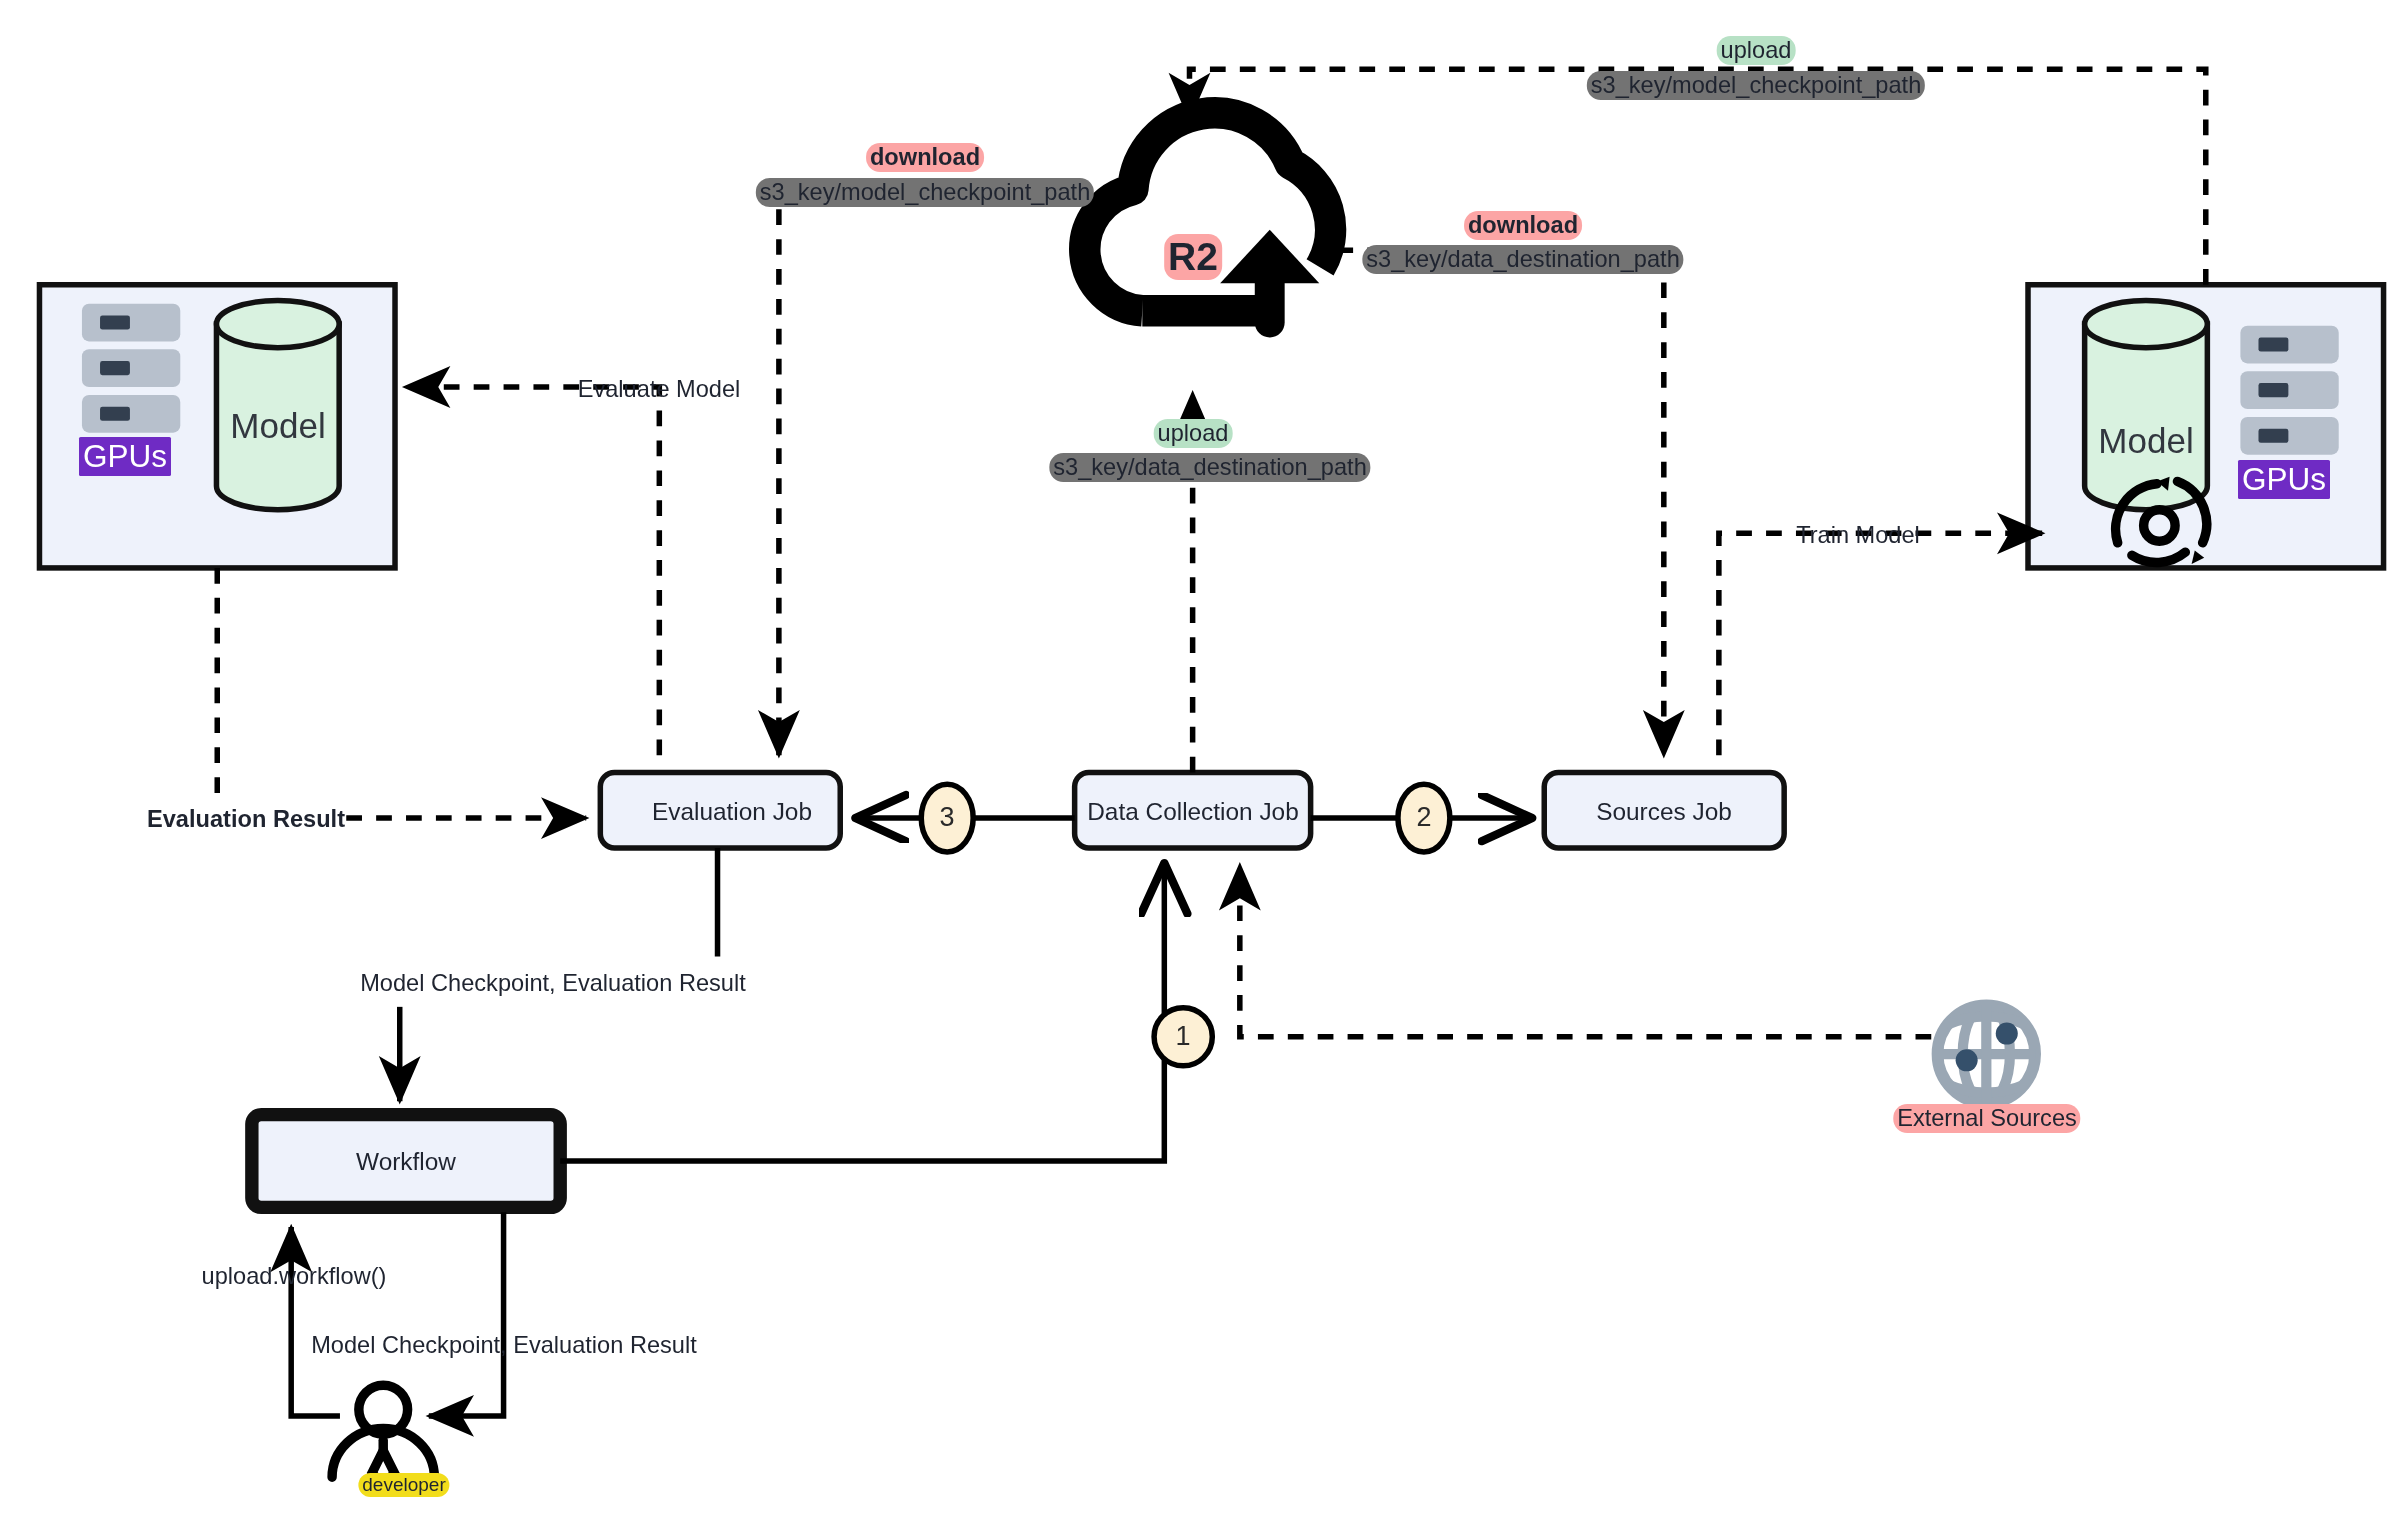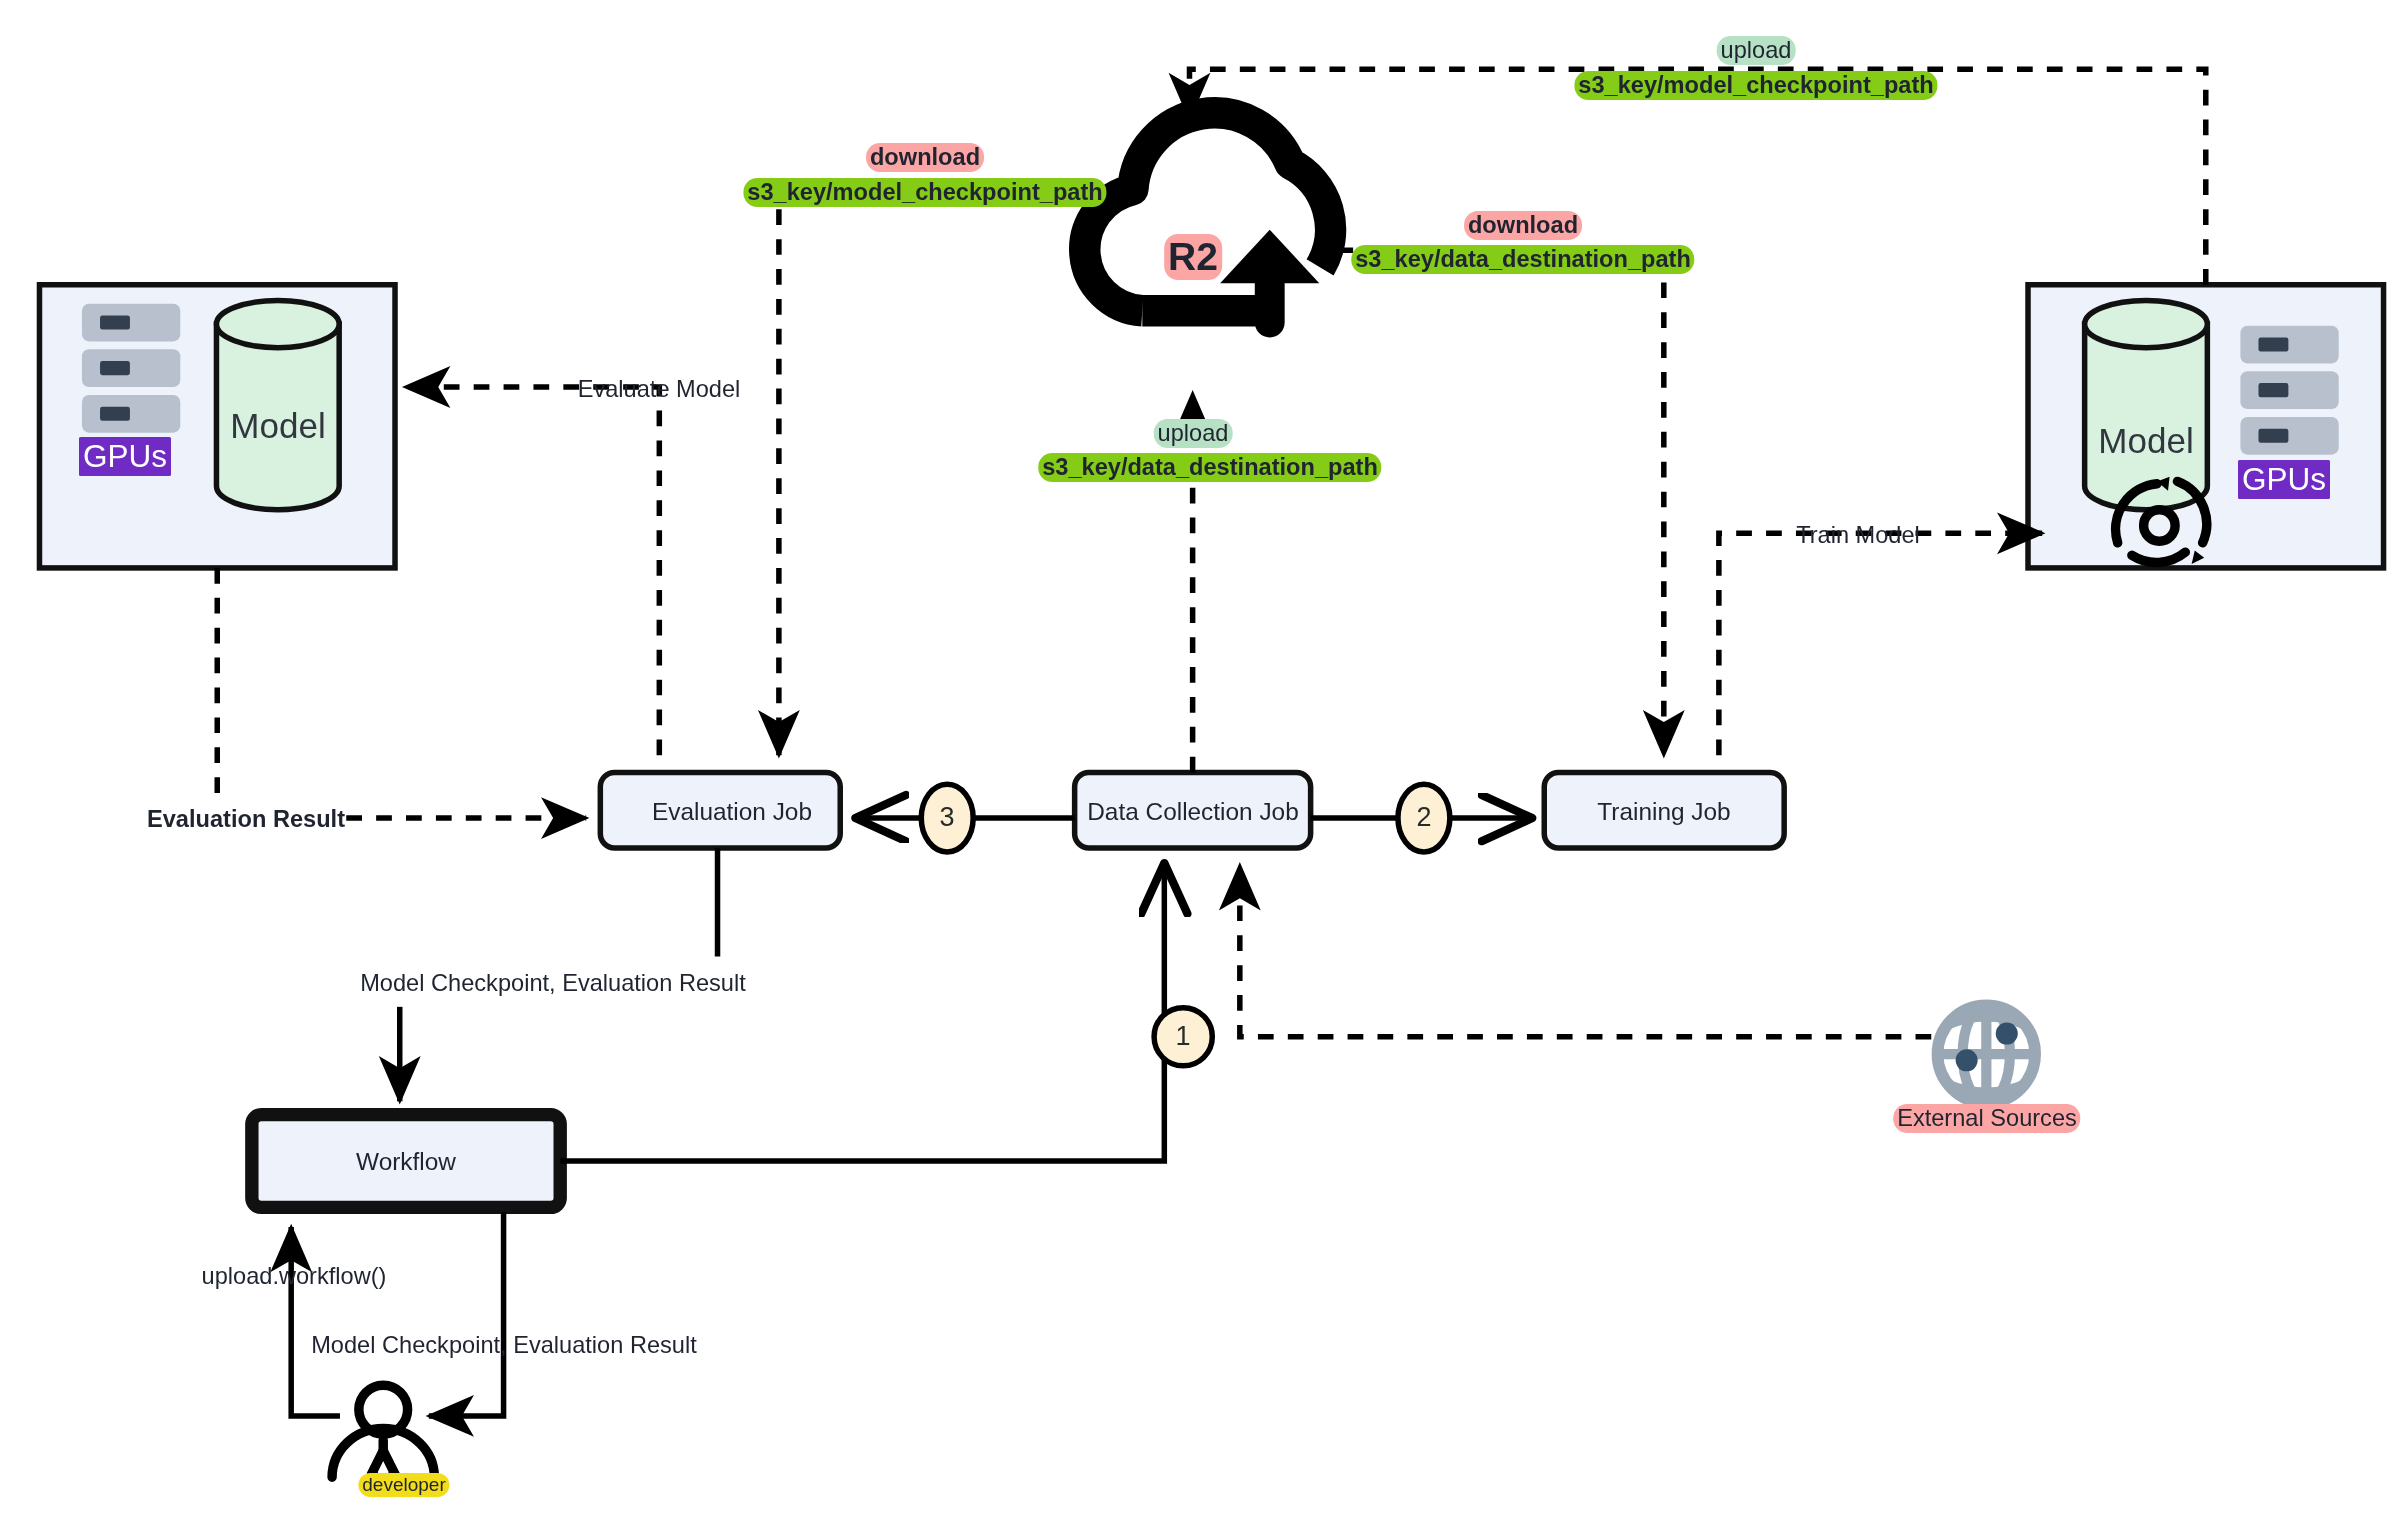--- a/index.html
+++ b/index.html
@@ -4,21 +4,21 @@
 <style>
   html,body{margin:0;padding:0;background:#ffffff;}
   body{width:2401px;height:1515px;font-family:"Liberation Sans",sans-serif;}
   #stage{position:relative;width:2401px;height:1515px;overflow:hidden;background:#fff;}
   svg#canvas{position:absolute;inset:0;width:2401px;height:1515px;}
   .lbl{position:absolute;font-family:"Liberation Sans",sans-serif;color:#1f2430;white-space:nowrap;}
   .plain{font-size:23.6px;}
   .hl{padding:0.8px 3.9px;border-radius:1.6px;}
   .hl-green{background:#b7e1c5;}
   .hl-purple{background:#fca5a5;font-weight:bold;}
-  .hl-peach{background:#84cc16;font-weight:bold;}
+  .hl-peach{background:#737373;}
   .hl-blue{background:#fca5a5;}
   .hl-yellow{background:#f2dd1b;}
   .hl-violet{background:#6f2bc4;color:#fff;}
   .center{transform:translateX(-50%);border-radius:14px;}
   .boxlabel{font-size:24.4px;color:#1f2430;}
   .r2txt{font-size:39px;}
 </style>
 </head>
 <body>
 
@@ -166,21 +166,21 @@
   <div class="lbl hl hl-violet" style="left:79px;top:437px;font-size:31.5px;">GPUs</div>
   <div class="lbl plain center" style="left:278px;top:406px;font-size:35px;color:#32373f;">Model</div>
 
   <div class="lbl hl hl-violet" style="left:2238px;top:460px;font-size:31.5px;">GPUs</div>
   <div class="lbl plain center" style="left:2146px;top:421px;font-size:35px;color:#32373f;">Model</div>
 
   <div class="lbl hl hl-purple center r2txt" style="left:1193px;top:234px;">R2</div>
 
   <div class="lbl boxlabel center" style="left:720px;top:798px;margin-left:12px;">Evaluation Job</div>
   <div class="lbl boxlabel center" style="left:1193px;top:798px;">Data Collection Job</div>
-  <div class="lbl boxlabel center" style="left:1664px;top:798px;">Training Job</div>
+  <div class="lbl boxlabel center" style="left:1664px;top:798px;">Sources Job</div>
   <div class="lbl boxlabel center" style="left:406px;top:1148px;">Workflow</div>
 
   <div class="lbl center" style="left:947px;top:802px;font-size:27px;color:#2a2a2a;">3</div>
   <div class="lbl center" style="left:1424px;top:802px;font-size:27px;color:#2a2a2a;">2</div>
   <div class="lbl center" style="left:1183px;top:1021px;font-size:27px;color:#2a2a2a;">1</div>
 
   <div class="lbl hl hl-green center" style="left:1756px;top:36px;font-size:23.6px;">upload</div>
   <div class="lbl hl hl-peach center" style="left:1756px;top:71px;font-size:23.6px;">s3_key/model_checkpoint_path</div>
 
   <div class="lbl hl hl-purple center" style="left:925px;top:143px;font-size:23.6px;">download</div>

